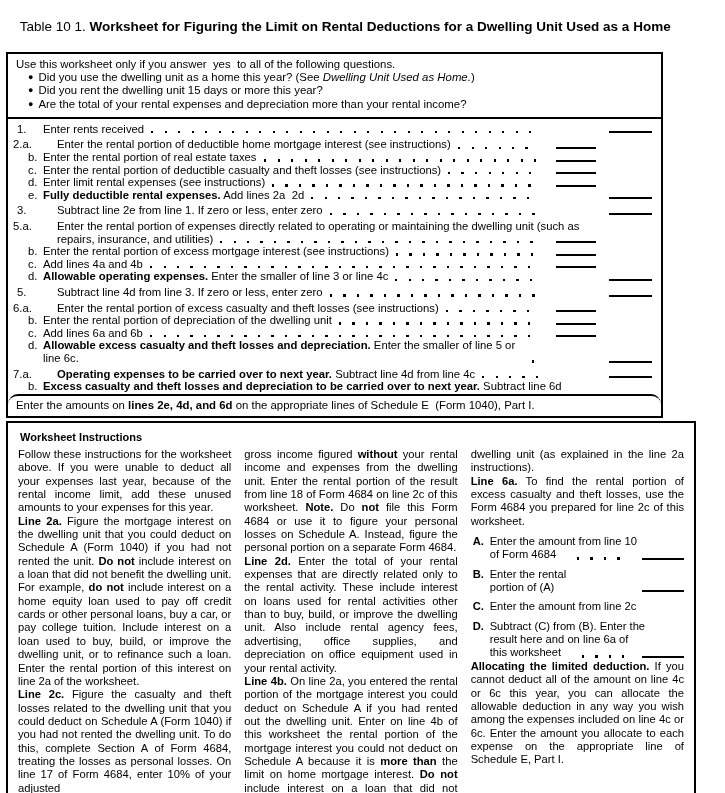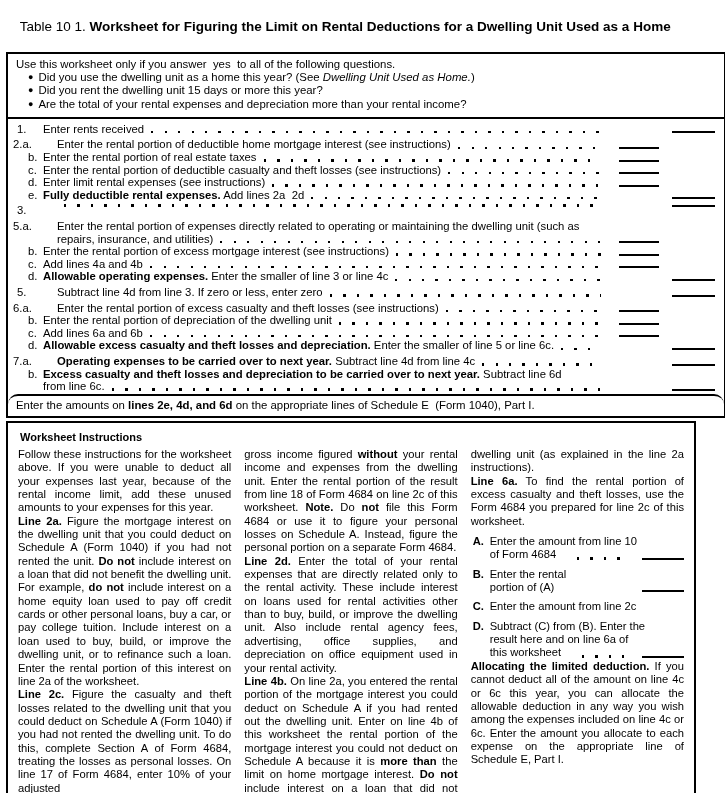--- a/index.html
+++ b/index.html
@@ -10,21 +10,21 @@
   }
   .b{font-weight:bold;margin-top:46px;}
   .i{font-style:italic;}
   span{white-space:pre-wrap;}
 
   .title{padding:4px 0 3px 5px;font-size:13.5px;white-space:pre;}
   .title .b{white-space:pre;}
 
   
   .wbox{
-    margin-left:6px;width:720px;height:366px;box-sizing:border-box;
+    margin-left:6px;width:657px;height:366px;box-sizing:border-box;
     border:2px solid #000;display:flex;flex-direction:column;overflow:hidden;
   }
   .intro{padding:4px 8px 6px 8px;font-size:11.4px;line-height:13.2px;border-bottom:2px solid #000;}
   .lead{white-space:pre-wrap;}
   .bullet{display:flex;padding-left:12px;}
   .bmark{flex:0 0 auto;font-size:9px;line-height:13.2px;margin-right:5px;}
   .btext{white-space:pre-wrap;}
 
   .rows{flex:1 1 auto;padding:4px 9px 0 4px;font-size:11.3px;line-height:12.6px;overflow:hidden;}
   .wrow{display:flex;}
@@ -163,20 +163,21 @@
               <span class="leader"></span>
               <span class="cell inner"></span>
               <span class="cell outer line"></span>
             </div>
           </div>
         </div>
         <div class="wrow gap">
           <span class="num main">3.</span>
           <div class="rbody">
             <div class="l2">
+              <span class="rtxt"><span>Subtract line 2e from line 1. If zero or less, enter zero</span></span>
               <span class="leader"></span>
               <span class="cell inner"></span>
               <span class="cell outer line"></span>
             </div>
           </div>
         </div>
         <div class="wrow gap">
           <span class="num numsub">5.a.</span>
           <div class="rbody">
             <div class="l1"><span>Enter the rental portion of expenses directly related to operating or maintaining the dwelling unit (such as</span></div>

